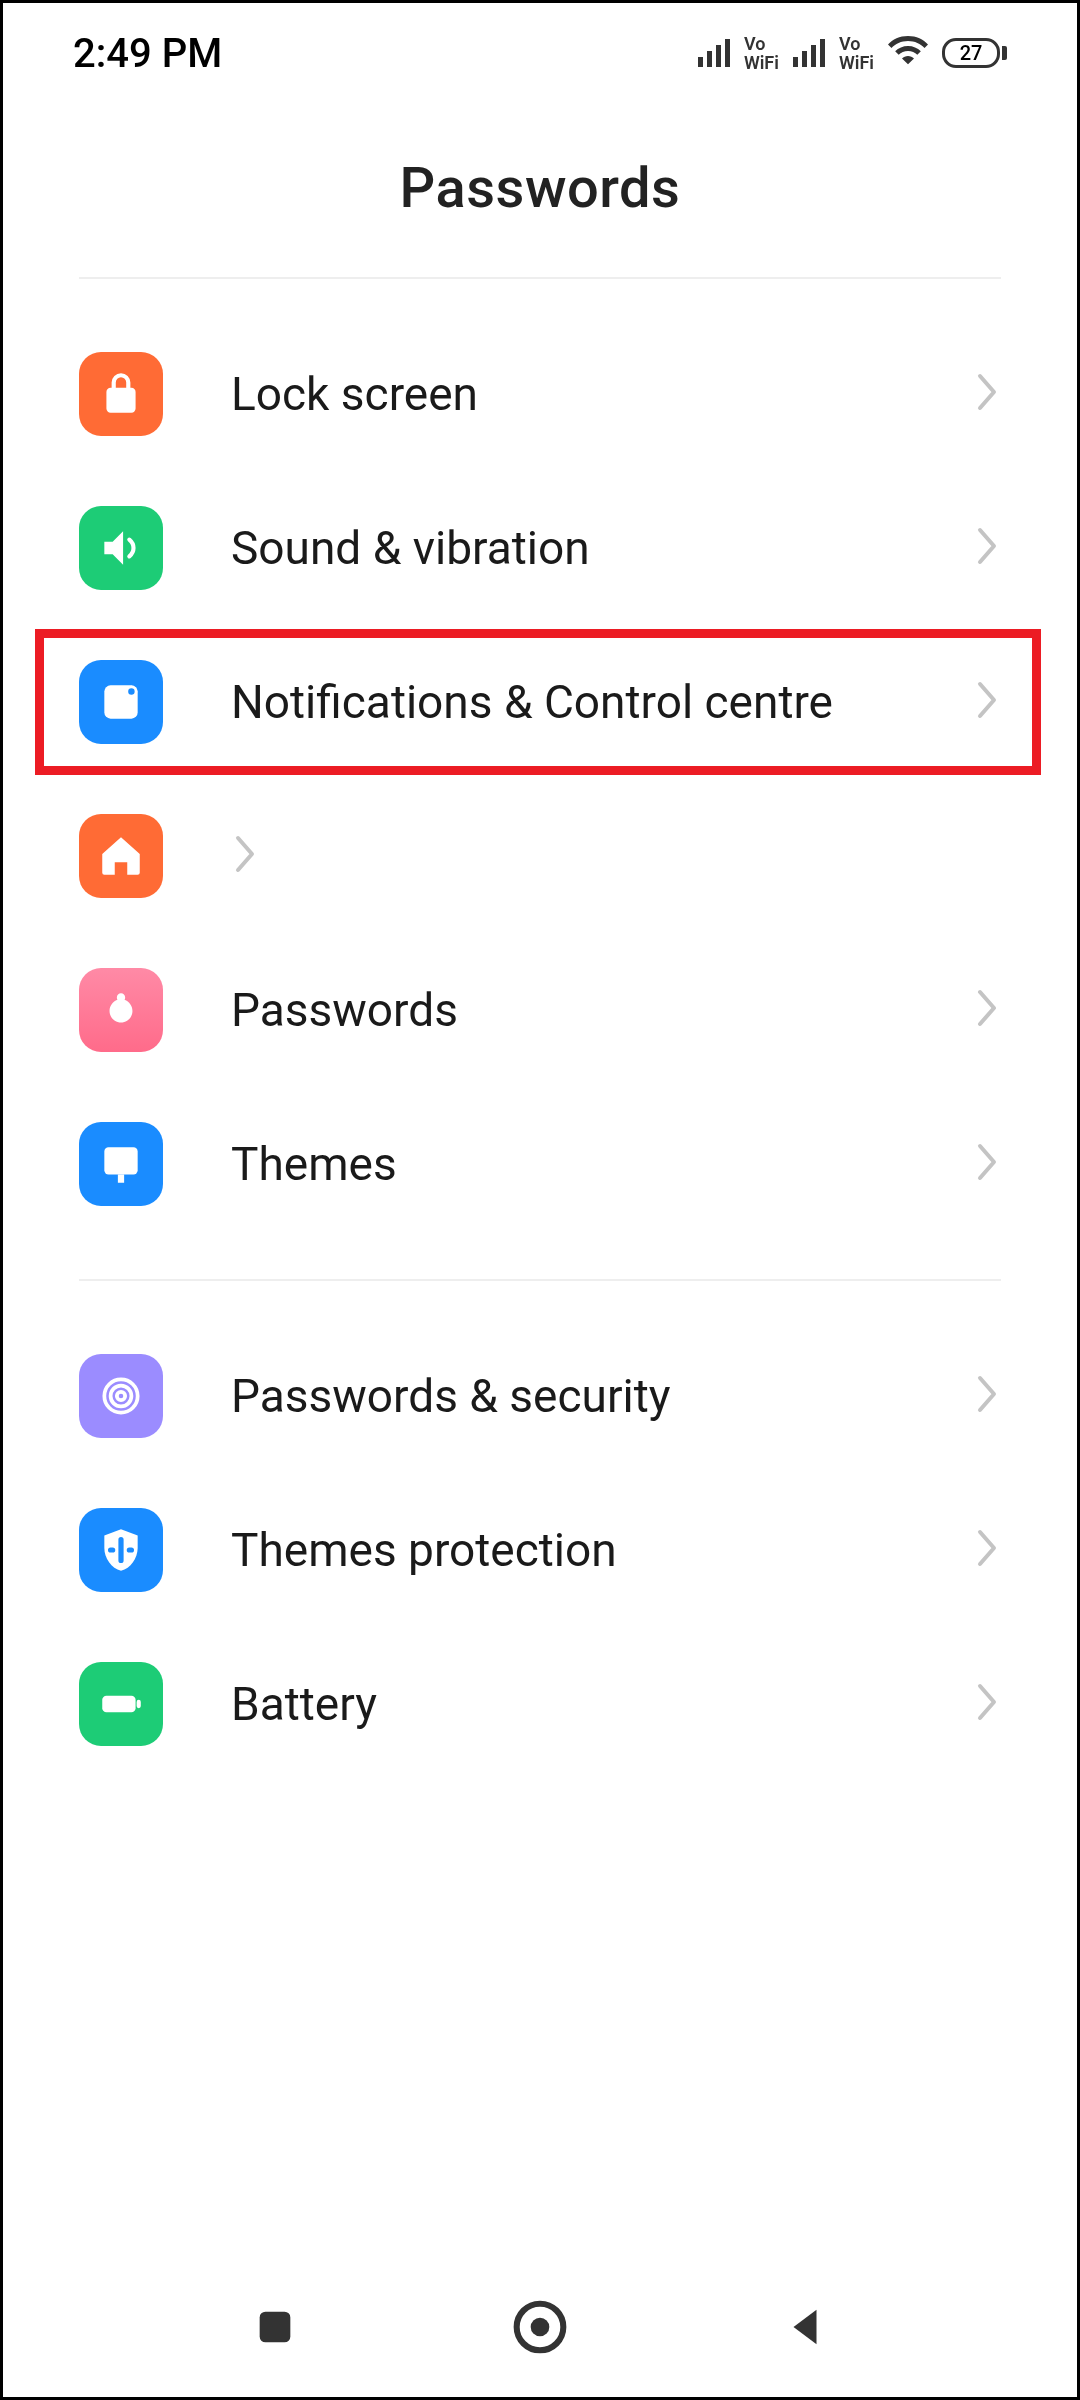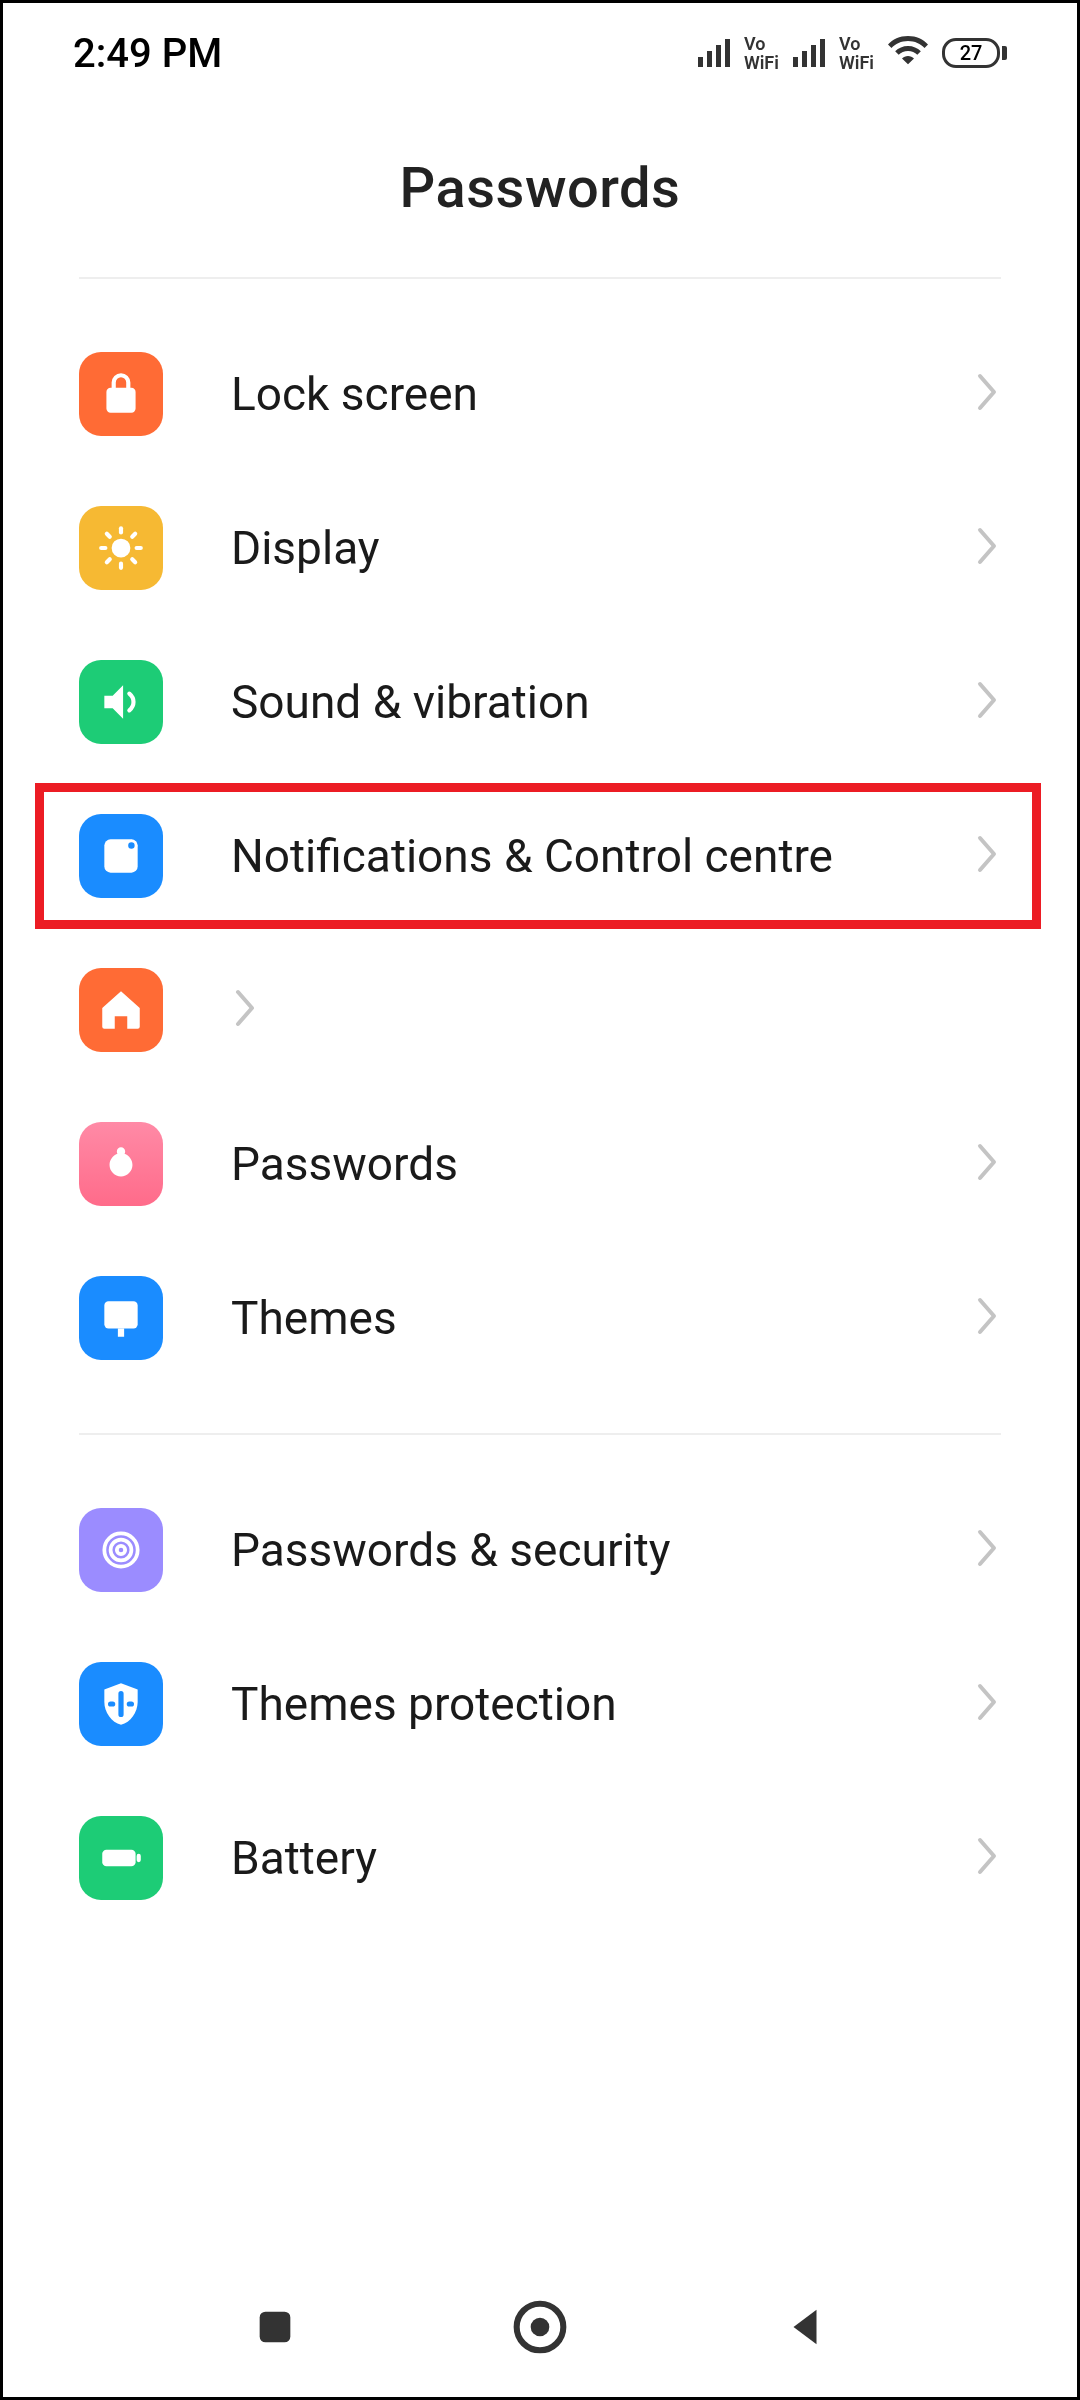--- a/index.html
+++ b/index.html
@@ -204,41 +204,20 @@
           <svg viewBox="0 0 24 24" fill="#fff">
             <path d="M12 2a4.5 4.5 0 0 0-4.5 4.5V9H7a2 2 0 0 0-2 2v8a2 2 0 0 0 2 2h10a2 2 0 0 0 2-2v-8a2 2 0 0 0-2-2h-.5V6.5A4.5 4.5 0 0 0 12 2zm-2.5 4.5a2.5 2.5 0 1 1 5 0V9h-5V6.5z"></path>
           </svg>
         </div>
         <div class="item-label">Lock screen</div>
         <div class="chevron"><svg viewBox="0 0 24 44" fill="none" stroke="#c4c4c4" stroke-width="4" stroke-linecap="round" stroke-linejoin="round">
             <polyline points="5,6 19,22 5,38"></polyline>
           </svg></div>
       </div>
       <div class="settings-item">
-        <div class="icon-box bg-yellow">
-          <svg viewBox="0 0 24 24" fill="#fff">
-            <circle cx="12" cy="12" r="4.5"></circle>
-            <g stroke="#fff" stroke-width="2" stroke-linecap="round">
-              <line x1="12" y1="2.5" x2="12" y2="4.5"></line>
-              <line x1="12" y1="19.5" x2="12" y2="21.5"></line>
-              <line x1="2.5" y1="12" x2="4.5" y2="12"></line>
-              <line x1="19.5" y1="12" x2="21.5" y2="12"></line>
-              <line x1="5.2" y1="5.2" x2="6.6" y2="6.6"></line>
-              <line x1="17.4" y1="17.4" x2="18.8" y2="18.8"></line>
-              <line x1="5.2" y1="18.8" x2="6.6" y2="17.4"></line>
-              <line x1="17.4" y1="6.6" x2="18.8" y2="5.2"></line>
-            </g>
-          </svg>
-        </div>
-        <div class="item-label">Display</div>
-        <div class="chevron"><svg viewBox="0 0 24 44" fill="none" stroke="#c4c4c4" stroke-width="4" stroke-linecap="round" stroke-linejoin="round">
-            <polyline points="5,6 19,22 5,38"></polyline>
-          </svg></div>
-      </div>
-      <div class="settings-item">
         <div class="icon-box bg-green">
           <svg viewBox="0 0 24 24" fill="#fff">
             <path d="M4 9v6h4l5 5V4L8 9H4z"></path>
             <path d="M16 8c1.2 1 2 2.4 2 4s-.8 3-2 4" stroke="#fff" stroke-width="2" fill="none" stroke-linecap="round"></path>
           </svg>
         </div>
         <div class="item-label">Sound &amp; vibration</div>
         <div class="chevron"><svg viewBox="0 0 24 44" fill="none" stroke="#c4c4c4" stroke-width="4" stroke-linecap="round" stroke-linejoin="round">
             <polyline points="5,6 19,22 5,38"></polyline>
           </svg></div>

